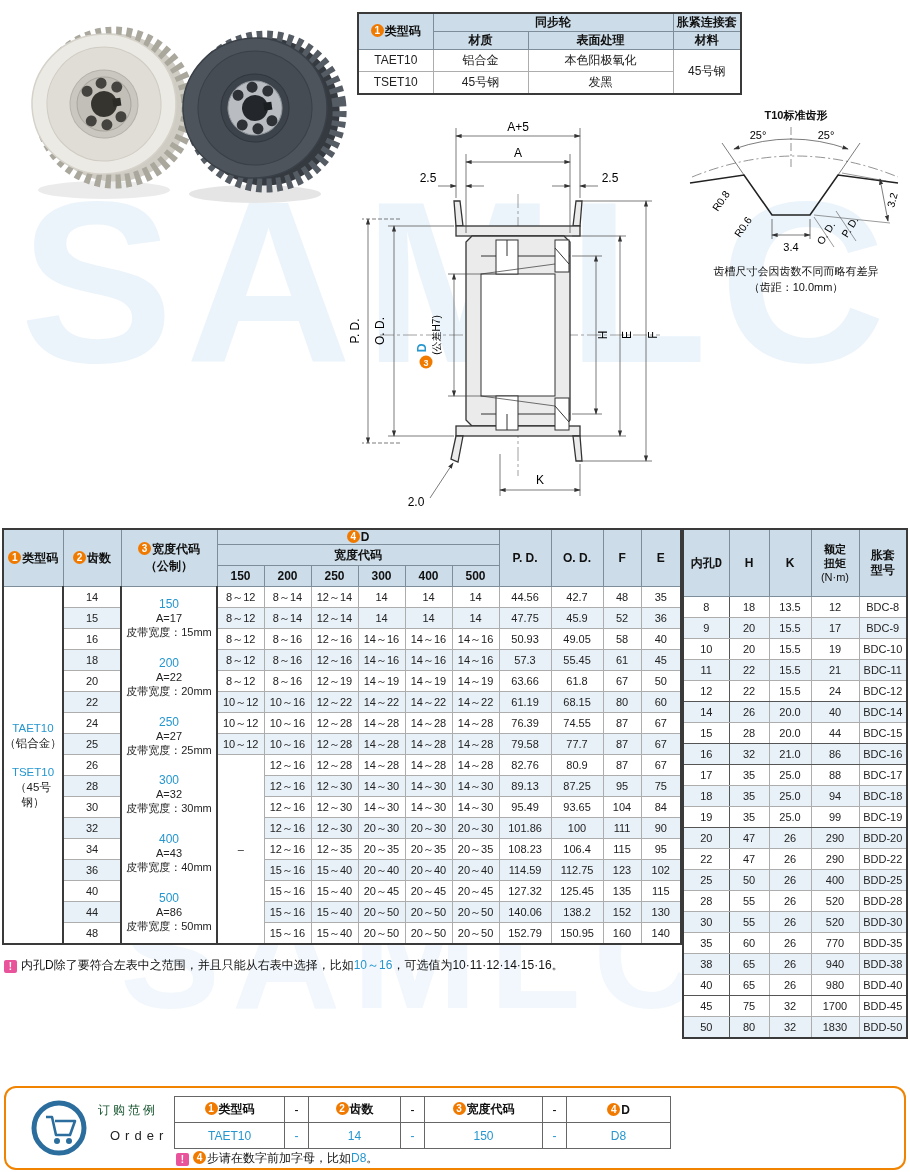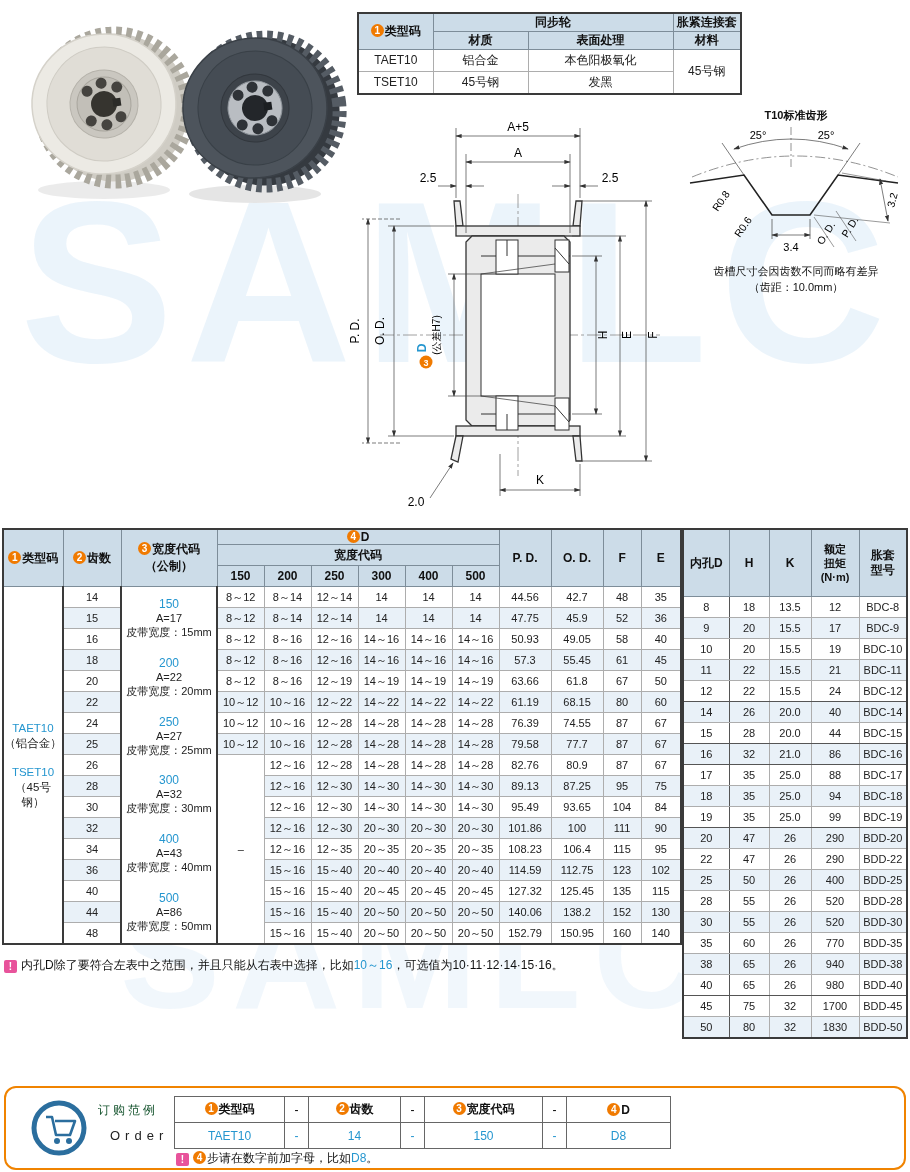--- a/index.html
+++ b/index.html
@@ -574,27 +574,27 @@
   <table class="dtable layer" style="left:682px;top:528px;width:224px;">
     <colgroup>
         <col style="width:46px">
         <col style="width:40px">
         <col style="width:42px">
         <col style="width:48px">
         <col style="width:48px">
       </colgroup>
     <thead>
       <tr>
-        <th style="height:66px;">内孔D</th>
+        <th style="height:66px;font-family:Liberation Mono, monospace;">内孔D</th>
         <th>H</th>
         <th>K</th>
         <th style="font-size:11px;line-height:14px;">
           <div>额定</div>
           <div>扭矩</div>
-          <div style="font-weight:bold;">(N·m)</div>
+          <div style="font-weight:normal;">(N·m)</div>
         </th>
         <th style="line-height:15px;">
           <div>胀套</div>
           <div>型号</div>
         </th>
       </tr>
     </thead>
     <tbody id="bore-body">
         <tr>
           <td class="c-bore">8</td>

